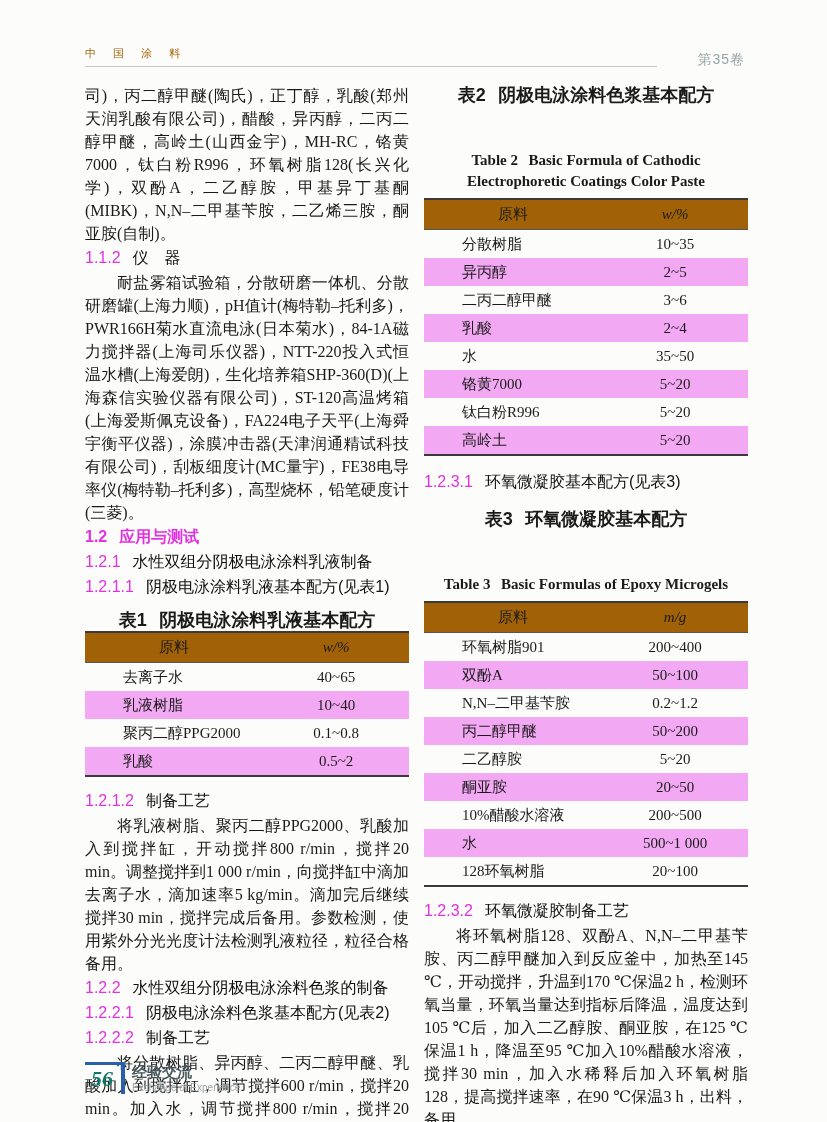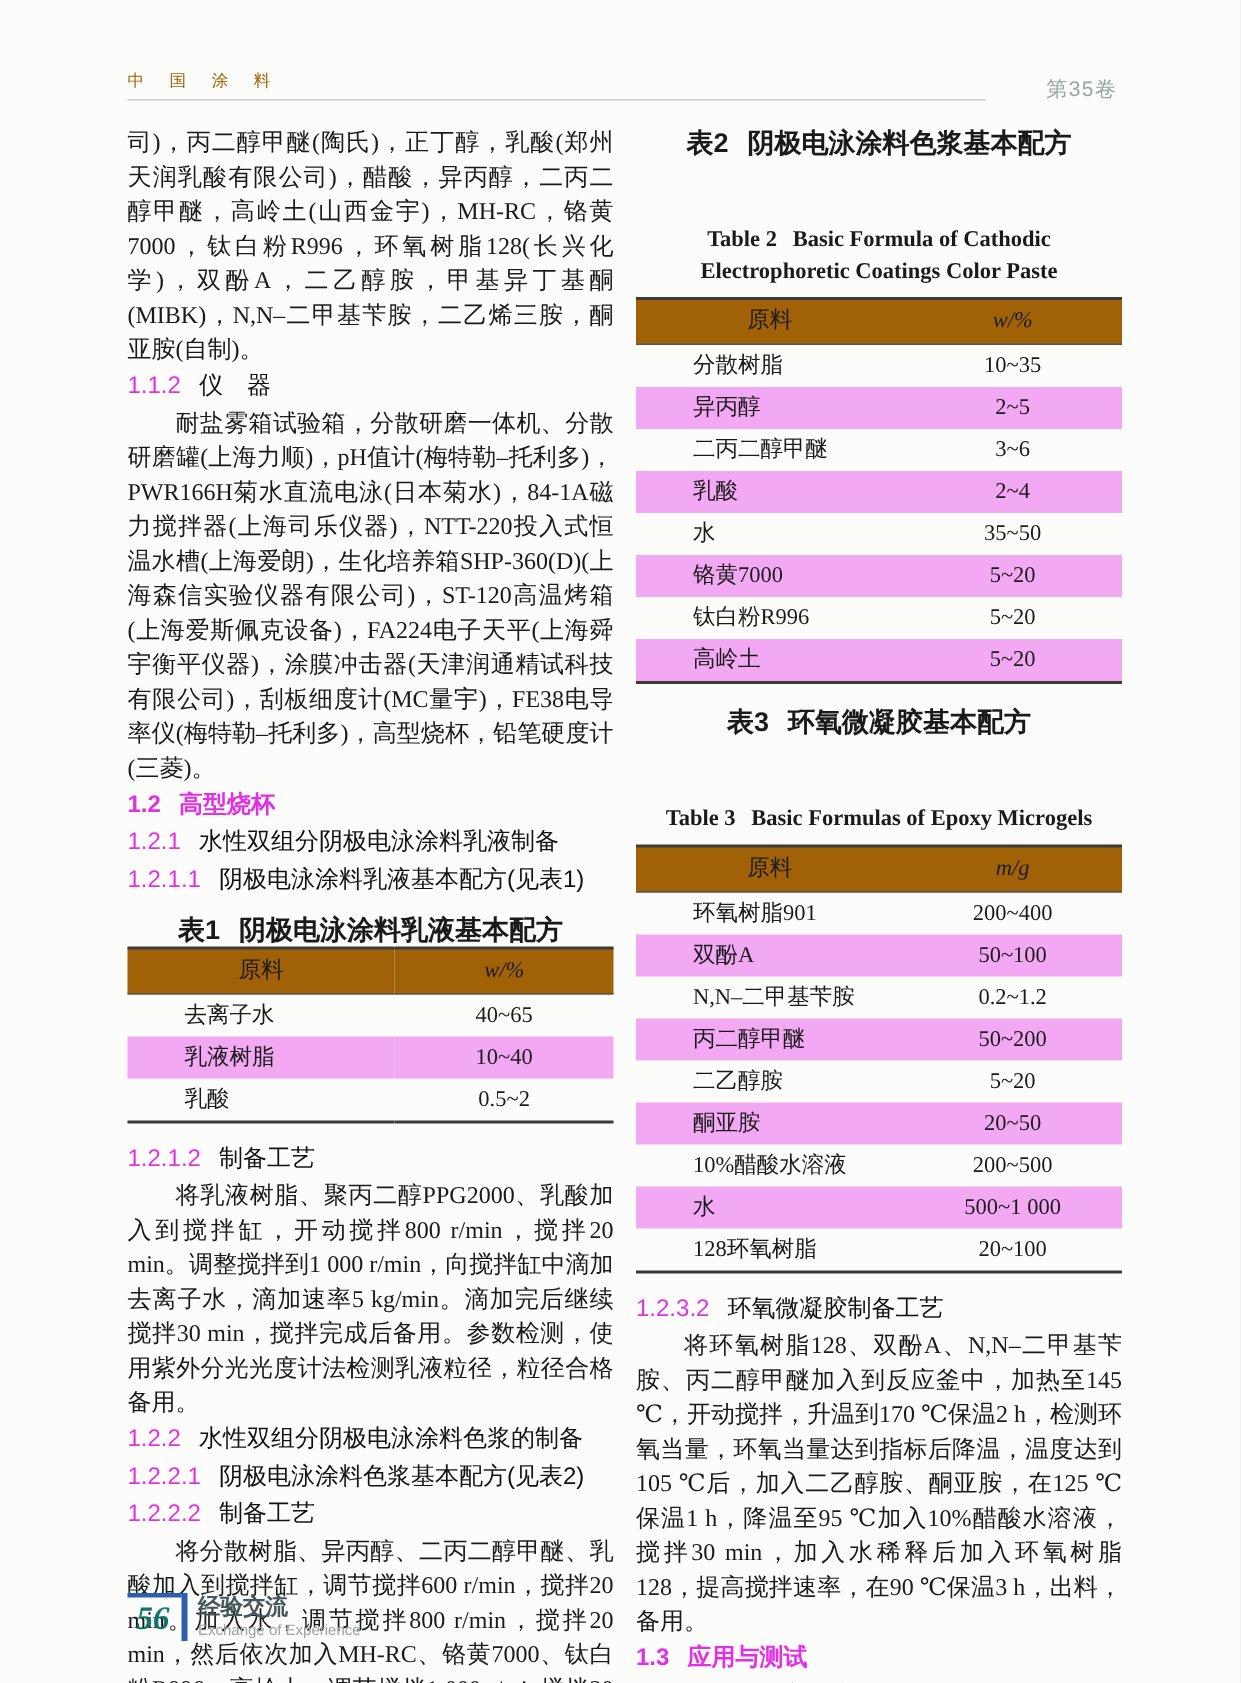--- a/index.html
+++ b/index.html
@@ -97,21 +97,21 @@
 
     <p class="body noindent">司)，丙二醇甲醚(陶氏)，正丁醇，乳酸(郑州天润乳酸有限公司)，醋酸，异丙醇，二丙二醇甲醚，高岭土(山西金宇)，MH-RC，铬黄7000，钛白粉R996，环氧树脂128(长兴化学)，双酚A，二乙醇胺，甲基异丁基酮(MIBK)，N,N–二甲基苄胺，二乙烯三胺，酮亚胺(自制)。</p>
 
     <div class="hd">
       <span class="num">1.1.2</span><span class="ttl">仪　器</span>
     </div>
 
     <p class="body">耐盐雾箱试验箱，分散研磨一体机、分散研磨罐(上海力顺)，pH值计(梅特勒–托利多)，PWR166H菊水直流电泳(日本菊水)，84-1A磁力搅拌器(上海司乐仪器)，NTT-220投入式恒温水槽(上海爱朗)，生化培养箱SHP-360(D)(上海森信实验仪器有限公司)，ST-120高温烤箱(上海爱斯佩克设备)，FA224电子天平(上海舜宇衡平仪器)，涂膜冲击器(天津润通精试科技有限公司)，刮板细度计(MC量宇)，FE38电导率仪(梅特勒–托利多)，高型烧杯，铅笔硬度计(三菱)。</p>
 
     <div class="hd lvl2">
-      <span class="num">1.2</span><span class="ttl">高型烧杯</span>
+      <span class="num">1.2</span><span class="ttl">应用与测试</span>
     </div>
     <div class="hd">
       <span class="num">1.2.1</span><span class="ttl">水性双组分阴极电泳涂料乳液制备</span>
     </div>
     <div class="hd">
       <span class="num">1.2.1.1</span><span class="ttl">阴极电泳涂料乳液基本配方(见表1)</span>
     </div>
 
     <div class="table-block">
       <div class="tcap-cn">
@@ -127,20 +127,24 @@
         <tbody>
             <tr>
               <td>去离子水</td>
               <td>40~65</td>
             </tr>
             <tr>
               <td>乳液树脂</td>
               <td>10~40</td>
             </tr>
             <tr>
+              <td>聚丙二醇PPG2000</td>
+              <td>0.1~0.8</td>
+            </tr>
+            <tr>
               <td>乳酸</td>
               <td>0.5~2</td>
             </tr>
           </tbody>
       </table>
     </div>
 
     <div class="hd">
       <span class="num">1.2.1.2</span><span class="ttl">制备工艺</span>
     </div>
@@ -207,20 +211,23 @@
               <td>5~20</td>
             </tr>
             <tr>
               <td>高岭土</td>
               <td>5~20</td>
             </tr>
           </tbody>
       </table>
     </div>
 
+    <div class="hd" style="margin-top:14px;">
+      <span class="num">1.2.3.1</span><span class="ttl">环氧微凝胶基本配方(见表3)</span>
+    </div>
 
     <div class="table-block" style="margin-top:14px;">
       <div class="tcap-cn">
         <span>表3</span><span class="capgap"></span><span>环氧微凝胶基本配方</span>
       </div>
       <div class="tcap-en">
         <span>Table 3</span><span class="capgap"></span><span>Basic Formulas of Epoxy Microgels</span>
       </div>
       <table class="ftab">
         <thead>

